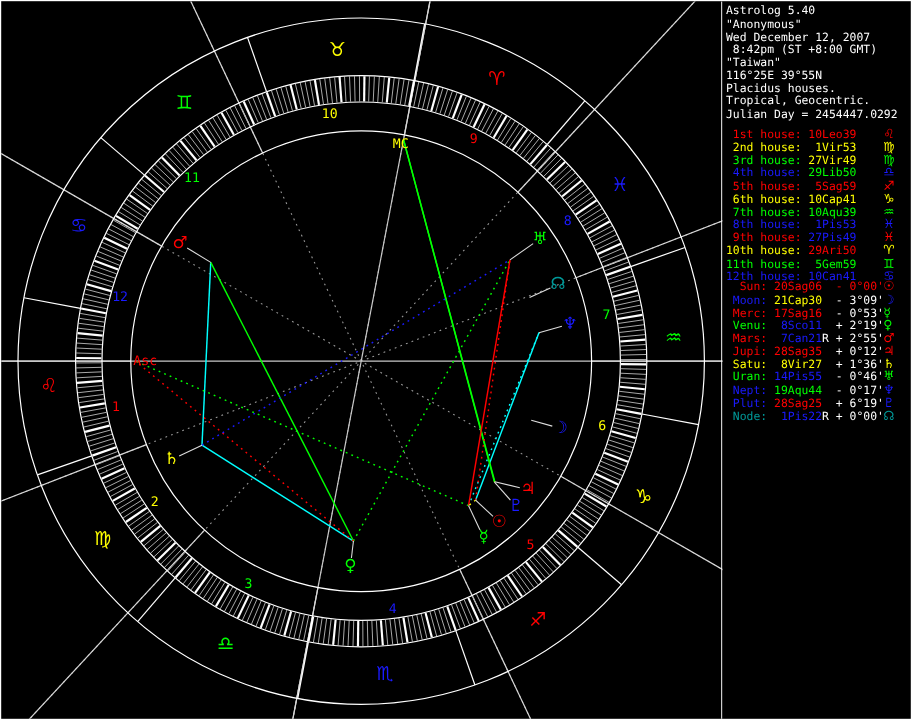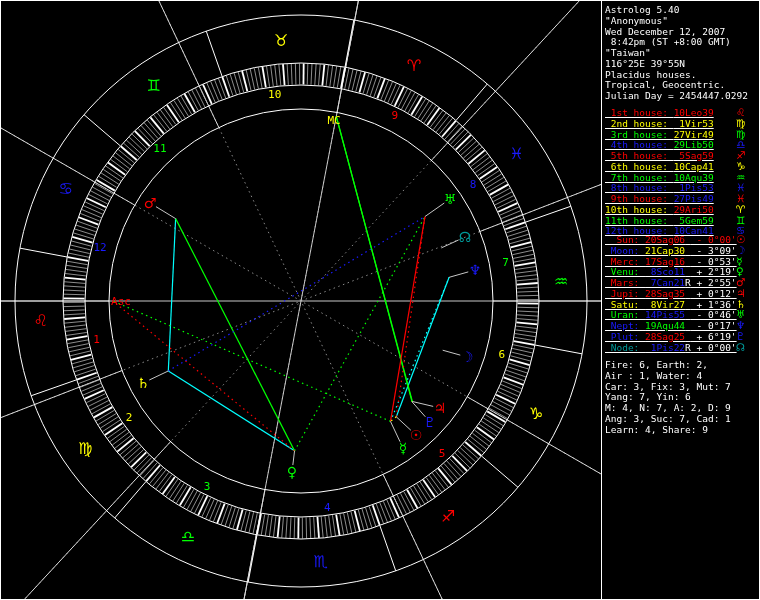--- a/index.html
+++ b/index.html
@@ -3,21 +3,21 @@
 <meta charset="utf-8">
 <style>
   html,body{margin:0;padding:0;background:#000;}
   .frame{position:relative;width:758px;height:598px;border:1px solid #fff;background:#000;
          font-family:"DejaVu Sans Mono",monospace;overflow:hidden;}
   #wheel{position:absolute;left:0;top:0;}
   #panel{position:absolute;left:602px;top:0;width:156px;height:598px;font-size:9.5px;
          color:#fff;white-space:pre;}
   .blk{position:absolute;left:2px;}
   .line{height:10.75px;line-height:10.75px;white-space:pre;}
-  .prow{position:relative;height:10.75px;line-height:10.75px;white-space:pre;text-decoration:underline;}
+  .prow{position:relative;height:10.75px;line-height:10.75px;white-space:pre;}
   .pglyph{position:absolute;left:131px;top:-1px;font-family:"DejaVu Sans",sans-serif;
           font-size:10.5px;line-height:11px;}
 </style>
 </head>
 <body>
 
 <div class="frame">
   <svg id="wheel" width="601" height="600" viewBox="0 0 601 600">
       <line x1="-400" y1="299.9999999999999" x2="1000" y2="300.00000000000017" stroke="#c8c8c8" stroke-width="1"></line>
       <line x1="-352.48075605129975" y1="553.5130430228872" x2="952.4807560512993" y2="46.486956977111646" stroke="#999999" stroke-width="0.9" stroke-dasharray="1.5,3.5"></line>
@@ -476,15 +476,14 @@
       <line x1="457.64419058463403" y1="238.93320416533612" x2="440.3008667337549" y2="246.93714299288862" stroke="#dddddd" stroke-width="0.9"></line>
       <text x="464" y="236" fill="#009999" font-size="14" text-anchor="middle" dominant-baseline="central" font-family="&quot;DejaVu Sans&quot;,sans-serif">☊</text>
       <text x="120" y="300" fill="#ff0000" font-size="11" text-anchor="middle" dominant-baseline="central" font-family="&quot;DejaVu Sans Mono&quot;,monospace">Asc</text>
       <text x="333" y="119" fill="#ffff00" font-size="11" text-anchor="middle" dominant-baseline="central" font-family="&quot;DejaVu Sans Mono&quot;,monospace">MC</text>
       <line x1="600.5" y1="0" x2="600.5" y2="600" stroke="#ffffff" stroke-width="1"></line>
     </svg>
   <div id="panel">
     <div class="blk" id="hdr" style="top:4px"><div class="line">Astrolog 5.40</div><div class="line">"Anonymous"</div><div class="line">Wed December 12, 2007</div><div class="line"> 8:42pm (ST +8:00 GMT)</div><div class="line">"Taiwan"</div><div class="line">116°25E 39°55N</div><div class="line">Placidus houses.</div><div class="line">Tropical, Geocentric.</div><div class="line">Julian Day = 2454447.0292</div></div>
     <div class="blk" id="hou" style="top:107px"><div class="prow"><span style="color: rgb(255, 0, 0);"> 1st house: </span><span style="color: rgb(255, 0, 0);">10Leo39</span><span class="pglyph" style="color: rgb(255, 0, 0);">♌</span></div><div class="prow"><span style="color: rgb(255, 255, 0);"> 2nd house: </span><span style="color: rgb(255, 255, 0);"> 1Vir53</span><span class="pglyph" style="color: rgb(255, 255, 0);">♍</span></div><div class="prow"><span style="color: rgb(0, 255, 0);"> 3rd house: </span><span style="color: rgb(255, 255, 0);">27Vir49</span><span class="pglyph" style="color: rgb(0, 255, 0);">♍</span></div><div class="prow"><span style="color: rgb(26, 26, 255);"> 4th house: </span><span style="color: rgb(0, 255, 0);">29Lib50</span><span class="pglyph" style="color: rgb(26, 26, 255);">♎</span></div><div class="prow"><span style="color: rgb(255, 0, 0);"> 5th house: </span><span style="color: rgb(255, 0, 0);"> 5Sag59</span><span class="pglyph" style="color: rgb(255, 0, 0);">♐</span></div><div class="prow"><span style="color: rgb(255, 255, 0);"> 6th house: </span><span style="color: rgb(255, 255, 0);">10Cap41</span><span class="pglyph" style="color: rgb(255, 255, 0);">♑</span></div><div class="prow"><span style="color: rgb(0, 255, 0);"> 7th house: </span><span style="color: rgb(0, 255, 0);">10Aqu39</span><span class="pglyph" style="color: rgb(0, 255, 0);">♒</span></div><div class="prow"><span style="color: rgb(26, 26, 255);"> 8th house: </span><span style="color: rgb(26, 26, 255);"> 1Pis53</span><span class="pglyph" style="color: rgb(26, 26, 255);">♓</span></div><div class="prow"><span style="color: rgb(255, 0, 0);"> 9th house: </span><span style="color: rgb(26, 26, 255);">27Pis49</span><span class="pglyph" style="color: rgb(255, 0, 0);">♓</span></div><div class="prow"><span style="color: rgb(255, 255, 0);">10th house: </span><span style="color: rgb(255, 0, 0);">29Ari50</span><span class="pglyph" style="color: rgb(255, 255, 0);">♈</span></div><div class="prow"><span style="color: rgb(0, 255, 0);">11th house: </span><span style="color: rgb(0, 255, 0);"> 5Gem59</span><span class="pglyph" style="color: rgb(0, 255, 0);">♊</span></div><div class="prow"><span style="color: rgb(26, 26, 255);">12th house: </span><span style="color: rgb(26, 26, 255);">10Can41</span><span class="pglyph" style="color: rgb(26, 26, 255);">♋</span></div></div>
     <div class="blk" id="pla" style="top:234px"><div class="prow"><span style="color: rgb(255, 0, 0);">  Sun: </span><span style="color: rgb(255, 0, 0);">20Sag06</span><span style="color: rgb(255, 255, 255);"> </span><span style="color: rgb(255, 0, 0);"> - 0°00'</span><span class="pglyph" style="color: rgb(255, 0, 0);">☉</span></div><div class="prow"><span style="color: rgb(26, 26, 255);"> Moon: </span><span style="color: rgb(255, 255, 0);">21Cap30</span><span style="color: rgb(255, 255, 255);"> </span><span style="color: rgb(255, 255, 255);"> - 3°09'</span><span class="pglyph" style="color: rgb(26, 26, 255);">☽</span></div><div class="prow"><span style="color: rgb(255, 0, 0);"> Merc: </span><span style="color: rgb(255, 0, 0);">17Sag16</span><span style="color: rgb(255, 255, 255);"> </span><span style="color: rgb(255, 255, 255);"> - 0°53'</span><span class="pglyph" style="color: rgb(0, 255, 0);">☿</span></div><div class="prow"><span style="color: rgb(0, 255, 0);"> Venu: </span><span style="color: rgb(26, 26, 255);"> 8Sco11</span><span style="color: rgb(255, 255, 255);"> </span><span style="color: rgb(255, 255, 255);"> + 2°19'</span><span class="pglyph" style="color: rgb(0, 255, 0);">♀</span></div><div class="prow"><span style="color: rgb(255, 0, 0);"> Mars: </span><span style="color: rgb(26, 26, 255);"> 7Can21</span><span style="color: rgb(255, 255, 255);">R</span><span style="color: rgb(255, 255, 255);"> + 2°55'</span><span class="pglyph" style="color: rgb(255, 0, 0);">♂</span></div><div class="prow"><span style="color: rgb(255, 0, 0);"> Jupi: </span><span style="color: rgb(255, 0, 0);">28Sag35</span><span style="color: rgb(255, 255, 255);"> </span><span style="color: rgb(255, 255, 255);"> + 0°12'</span><span class="pglyph" style="color: rgb(255, 0, 0);">♃</span></div><div class="prow"><span style="color: rgb(255, 255, 0);"> Satu: </span><span style="color: rgb(255, 255, 0);"> 8Vir27</span><span style="color: rgb(255, 255, 255);"> </span><span style="color: rgb(255, 255, 255);"> + 1°36'</span><span class="pglyph" style="color: rgb(255, 255, 0);">♄</span></div><div class="prow"><span style="color: rgb(0, 255, 0);"> Uran: </span><span style="color: rgb(26, 26, 255);">14Pis55</span><span style="color: rgb(255, 255, 255);"> </span><span style="color: rgb(255, 255, 255);"> - 0°46'</span><span class="pglyph" style="color: rgb(0, 255, 0);">♅</span></div><div class="prow"><span style="color: rgb(26, 26, 255);"> Nept: </span><span style="color: rgb(0, 255, 0);">19Aqu44</span><span style="color: rgb(255, 255, 255);"> </span><span style="color: rgb(255, 255, 255);"> - 0°17'</span><span class="pglyph" style="color: rgb(26, 26, 255);">♆</span></div><div class="prow"><span style="color: rgb(26, 26, 255);"> Plut: </span><span style="color: rgb(255, 0, 0);">28Sag25</span><span style="color: rgb(255, 255, 255);"> </span><span style="color: rgb(255, 255, 255);"> + 6°19'</span><span class="pglyph" style="color: rgb(26, 26, 255);">♇</span></div><div class="prow"><span style="color: rgb(0, 153, 153);"> Node: </span><span style="color: rgb(26, 26, 255);"> 1Pis22</span><span style="color: rgb(255, 255, 255);">R</span><span style="color: rgb(255, 255, 255);"> + 0°00'</span><span class="pglyph" style="color: rgb(0, 153, 153);">☊</span></div></div>
-    <div class="blk" id="sta" style="top:359px"><div class="line">Fire: 6, Earth: 2,</div><div class="line">Air : 1, Water: 4</div><div class="line">Car: 3, Fix: 3, Mut: 7</div><div class="line">Yang: 7, Yin: 6</div><div class="line">M: 4, N: 7, A: 2, D: 9</div><div class="line">Ang: 3, Suc: 7, Cad: 1</div><div class="line">Learn: 4, Share: 9</div></div>
   </div>
 </div>
 
 </body></html>

